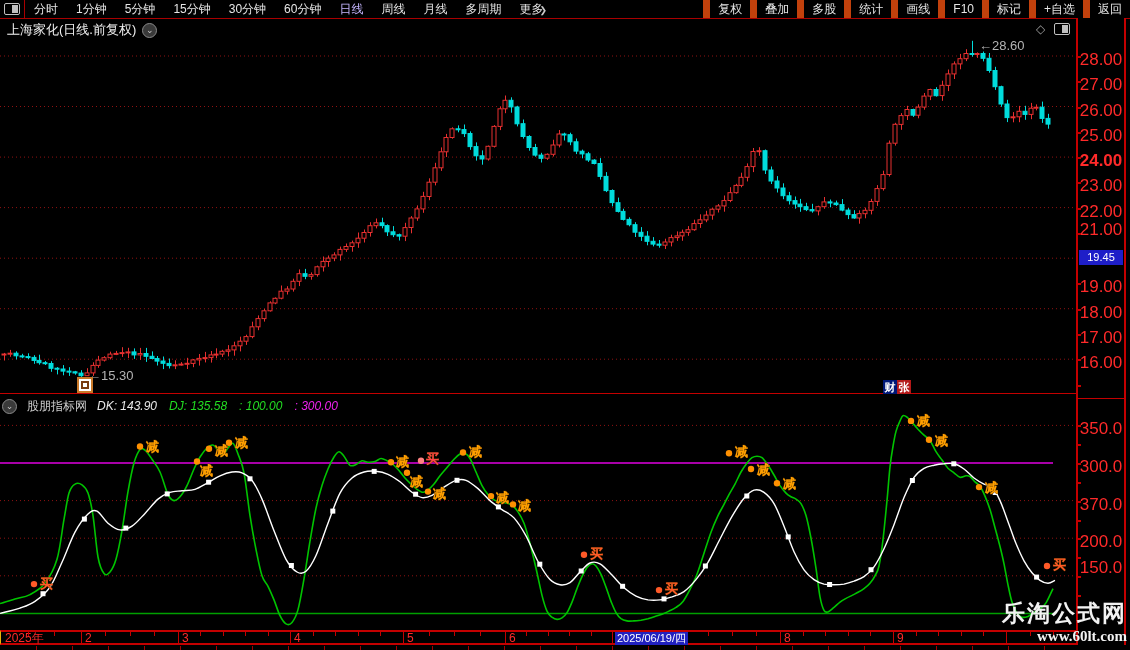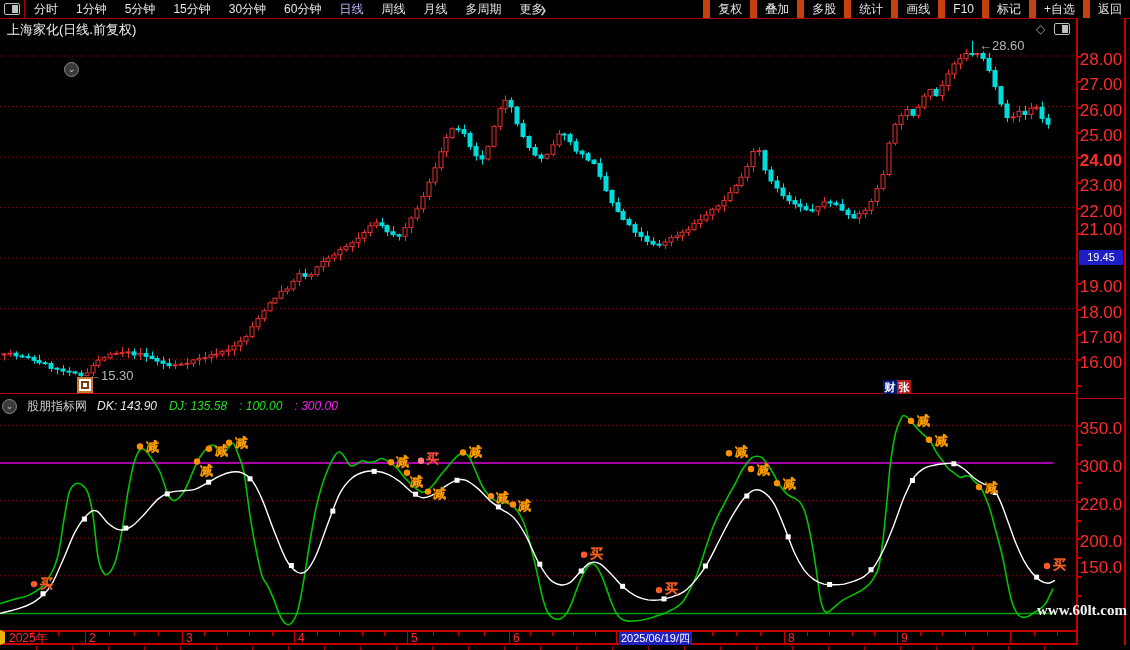--- a/index.html
+++ b/index.html
@@ -13,22 +13,22 @@
            border-right:1px solid #a80000;}
   .pane-glyph{width:14px;height:10px;border:1px solid #c0c0c0;border-radius:2px;position:relative;}
   .pane-glyph span{position:absolute;right:1px;top:1px;bottom:1px;width:6px;background:#c0c0c0;}
   .tb-left{display:flex;align-items:center;height:18px;}
   .tb-left .tb-item{padding:0 9px;white-space:nowrap;}
   .tb-left .tb-item.active{color:#c4b5fd;}
   .tb-more-arrow{font-size:9px;color:#cccccc;margin-left:-4px;}
   .tb-right{margin-left:auto;display:flex;align-items:stretch;height:18px;}
   .tb-right .tb-item{border-left:7px solid #c2410c;padding:0 8px;display:flex;align-items:center;white-space:nowrap;}
   
-  .title-row{position:absolute;left:7px;top:21px;display:flex;align-items:center;gap:23px;
-             color:#f0f0f0;font-size:13px;z-index:5;flex-direction:column;}
+  .title-row{position:absolute;left:7px;top:21px;display:flex;align-items:center;gap:6px;
+             color:#f0f0f0;font-size:13px;z-index:5;}
   .chev-circle{width:13px;height:13px;border-radius:50%;background:#3a3a3a;border:1px solid #8a8a8a;
                color:#c8c8c8;font-size:9px;line-height:12px;text-align:center;display:inline-block;}
   .corner-icons{position:absolute;left:1036px;top:23px;display:flex;gap:9px;align-items:center;z-index:5;}
   .diamond{color:#9a9a9a;font-size:12px;line-height:12px;}
   
   .axis-col{position:absolute;left:1076px;top:18px;width:46px;height:632px;background:#000;
             border-left:2px solid #c40000;border-right:2px solid #c40000;}
   .palabel{position:absolute;left:0;width:46px;text-align:center;color:#ff2a2a;font-size:17px;}
   .ptick{position:absolute;left:-2px;width:5px;height:2px;background:#c40000;}
   .cur-price{position:absolute;left:1px;width:44px;height:15px;background:#1e1ec8;color:#ffffff;
@@ -36,21 +36,21 @@
   .axis-div{position:absolute;left:0;width:46px;height:1px;background:#c40000;}
   
   .hline{position:absolute;background:#c40000;height:1px;left:0;}
   
   .ind-header{position:absolute;left:2px;top:398px;height:16px;display:flex;align-items:center;
               gap:10px;font-size:12px;z-index:6;}
   .ind-name{color:#cfcfcf;}
   .ind-field{white-space:nowrap;font-style:italic;}
   
   .xaxis{position:absolute;left:0;top:630px;width:1076px;height:15px;background:#000;
-         border-top:2px solid #c40000;border-bottom:2px solid #c40000;border-left:5px solid #eab308;box-sizing:border-box;}
+         border-top:2px solid #c40000;border-bottom:2px solid #c40000;border-left:1px solid #eab308;box-sizing:border-box;}
   .xlabel{position:absolute;top:0px;color:#ff2a2a;font-size:12px;line-height:13px;white-space:nowrap;}
   .mtick{position:absolute;top:0;width:1px;background:#c40000;}
   .datebox{position:absolute;top:0;height:13px;background:#2020bf;color:#fff;font-size:11px;
            line-height:13px;text-align:center;z-index:2;}
   .bottomrow{position:absolute;left:0;top:645px;width:1130px;height:5px;background:#000;overflow:hidden;}
   .bdiv{position:absolute;top:1px;width:1px;height:5px;background:#a00000;}
   
   .ann{position:absolute;color:#b4b4b4;font-size:13px;z-index:7;white-space:nowrap;}
   .news-icon{position:absolute;width:12px;height:12px;background:#7a3c10;border:2px solid #c87828;z-index:7;
              display:flex;align-items:center;justify-content:center;}
@@ -604,21 +604,21 @@
       <div class="palabel" style="top: 335.24px;">16.00</div>
       <div class="ptick" style="top: 341.24px;"></div>
       <div class="ptick" style="top: 366.51px;"></div>
       <div class="cur-price" style="top: 232.16px;">19.45</div>
       <div class="palabel" style="top: 401.4px;">350.0</div>
       <div class="ptick" style="top: 407.4px;"></div>
       <div class="ptick" style="top: 426.4px;"></div>
       <div class="palabel" style="top: 439px;">300.0</div>
       <div class="ptick" style="top: 445px;"></div>
       <div class="ptick" style="top: 464px;"></div>
-      <div class="palabel" style="top: 476.6px;">220.0</div>
+      <div class="palabel" style="top: 476.6px;">370.0</div>
       <div class="ptick" style="top: 482.6px;"></div>
       <div class="ptick" style="top: 501.6px;"></div>
       <div class="palabel" style="top: 514.2px;">200.0</div>
       <div class="ptick" style="top: 520.2px;"></div>
       <div class="ptick" style="top: 539.2px;"></div>
       <div class="palabel" style="top: 540px;">150.0</div>
       <div class="ptick" style="top: 557.8px;"></div>
       <div class="ptick" style="top: 576.8px;"></div>
     </div>
 
@@ -704,15 +704,16 @@
       <div class="bdiv" style="left: 828px;"></div>
       <div class="bdiv" style="left: 864px;"></div>
       <div class="bdiv" style="left: 900px;"></div>
       <div class="bdiv" style="left: 936px;"></div>
       <div class="bdiv" style="left: 972px;"></div>
       <div class="bdiv" style="left: 1008px;"></div>
       <div class="bdiv" style="left: 1044px;"></div>
     </div>
 
   <div class="watermark">
+    <div class="wm1">乐淘公式网</div>
     <div class="wm2">www.60lt.com</div>
   </div>
 </div>
 
 </body></html>

